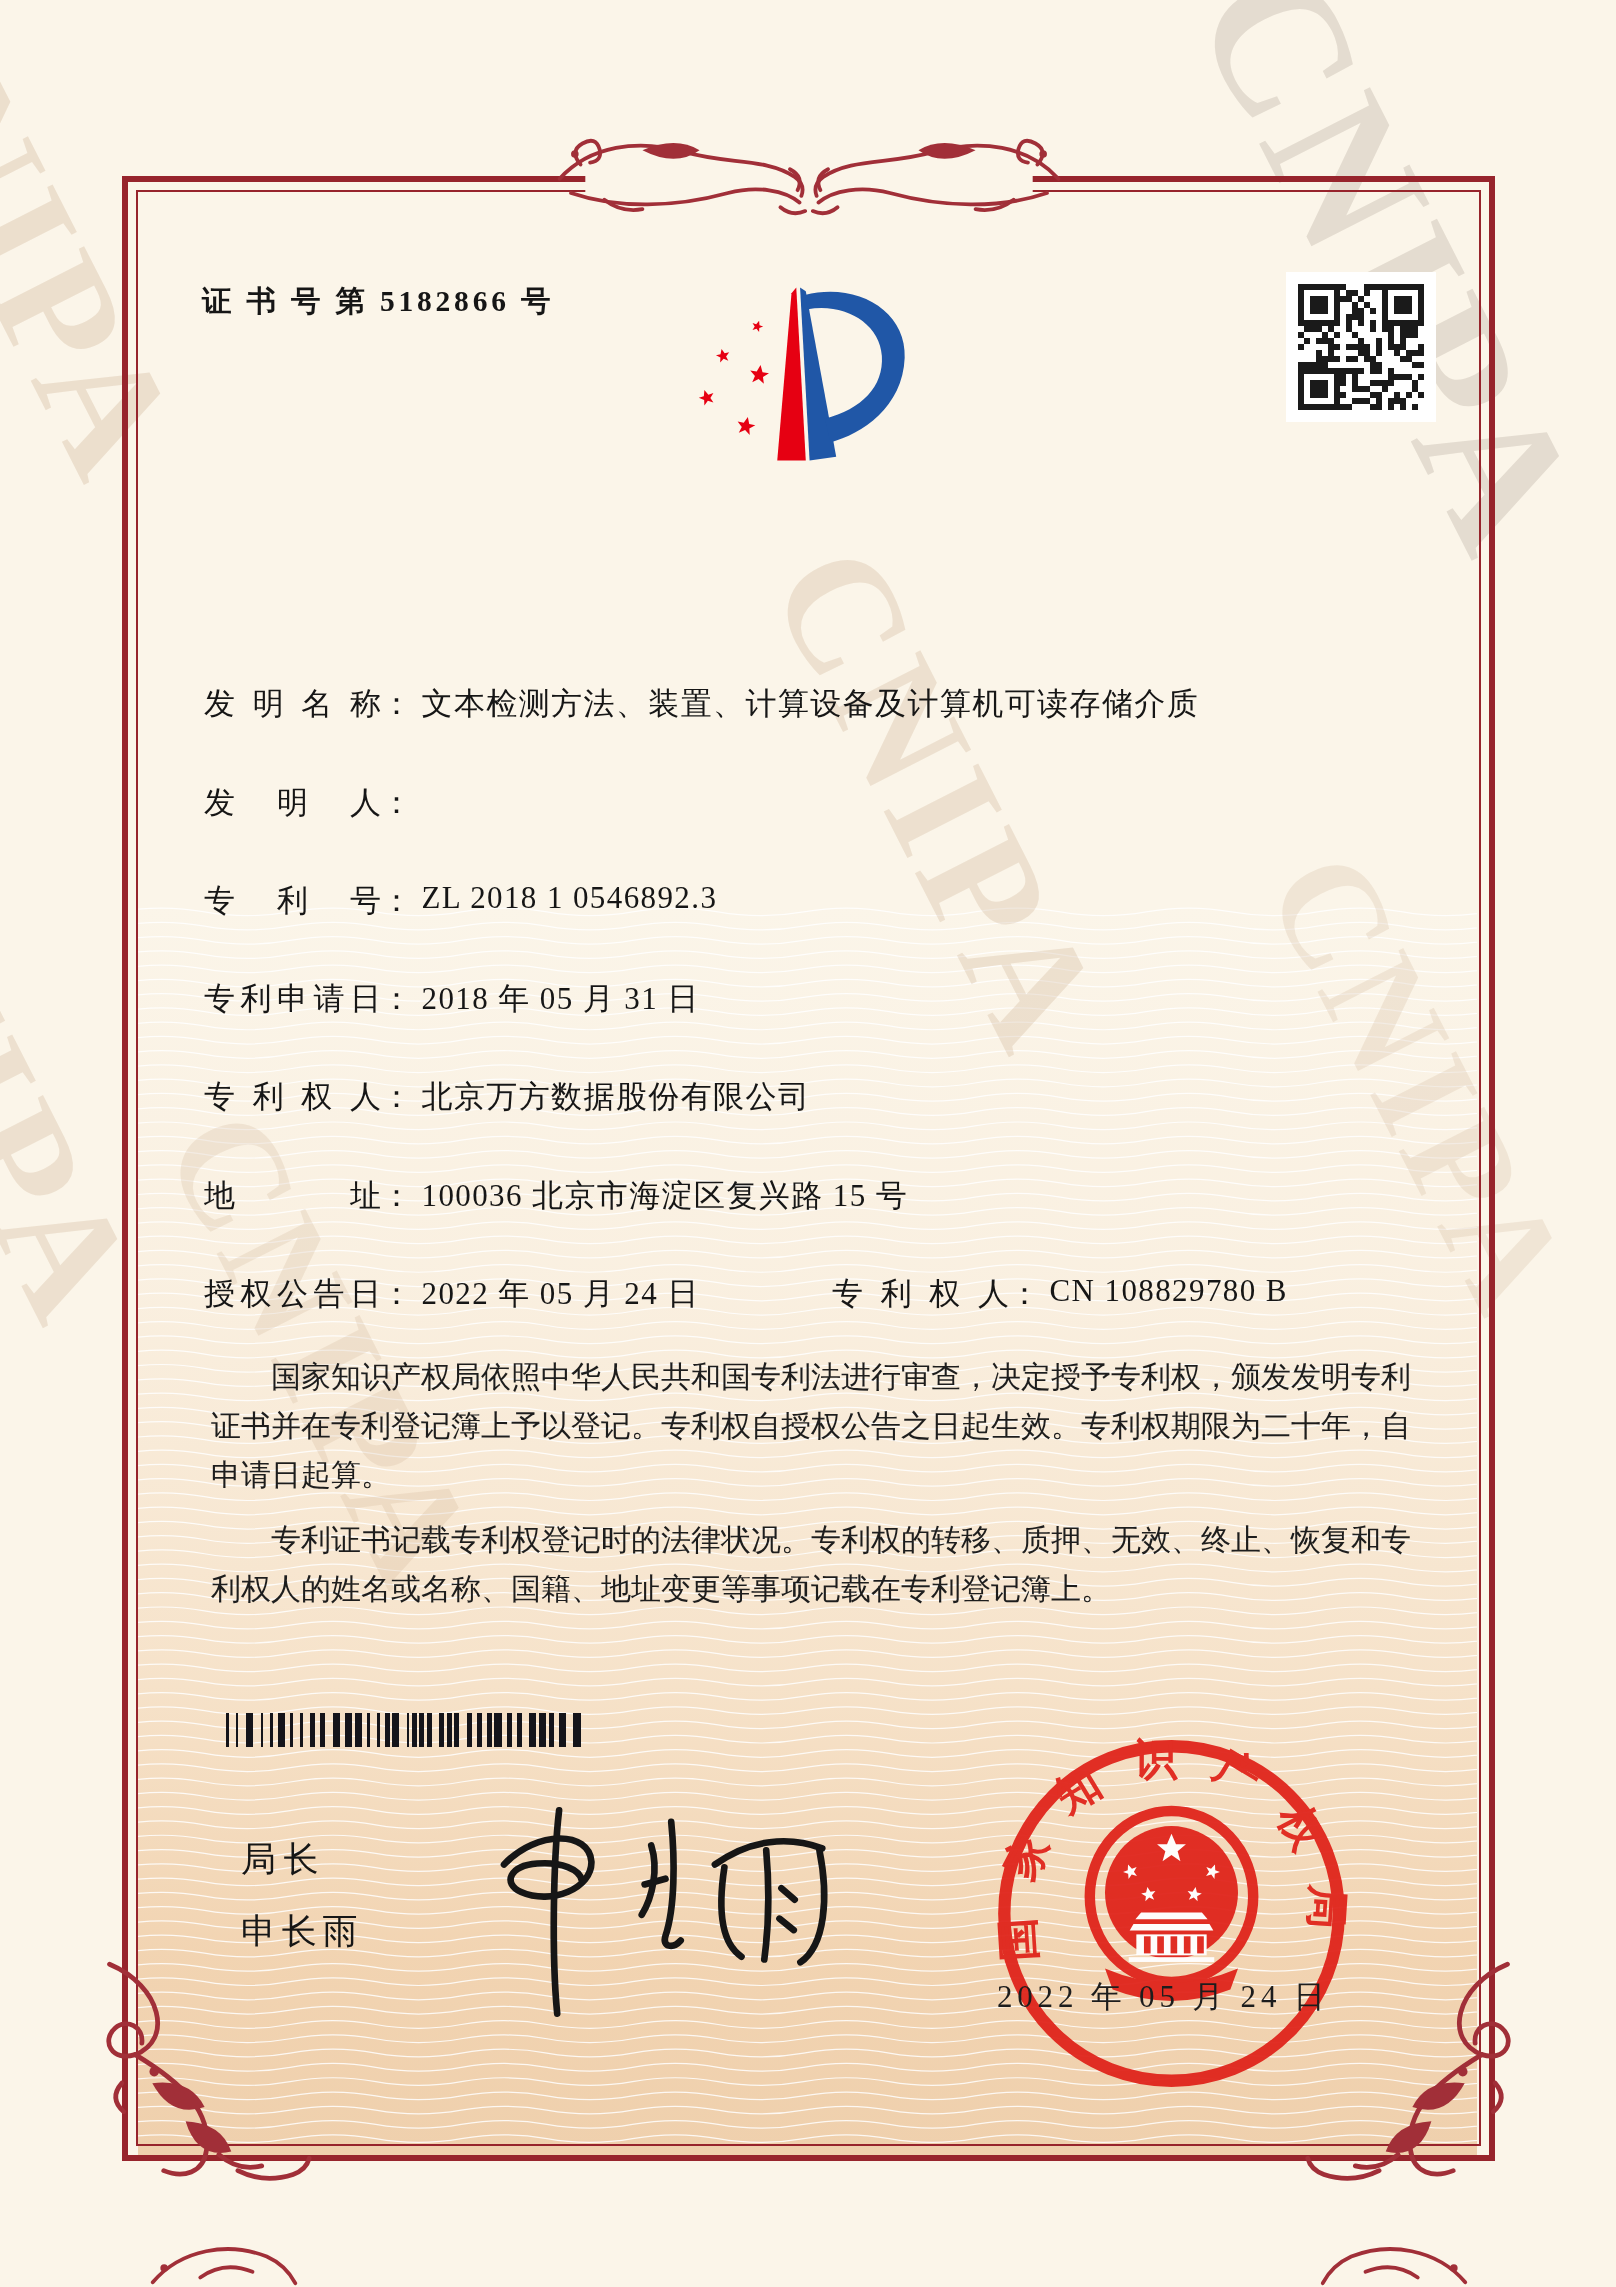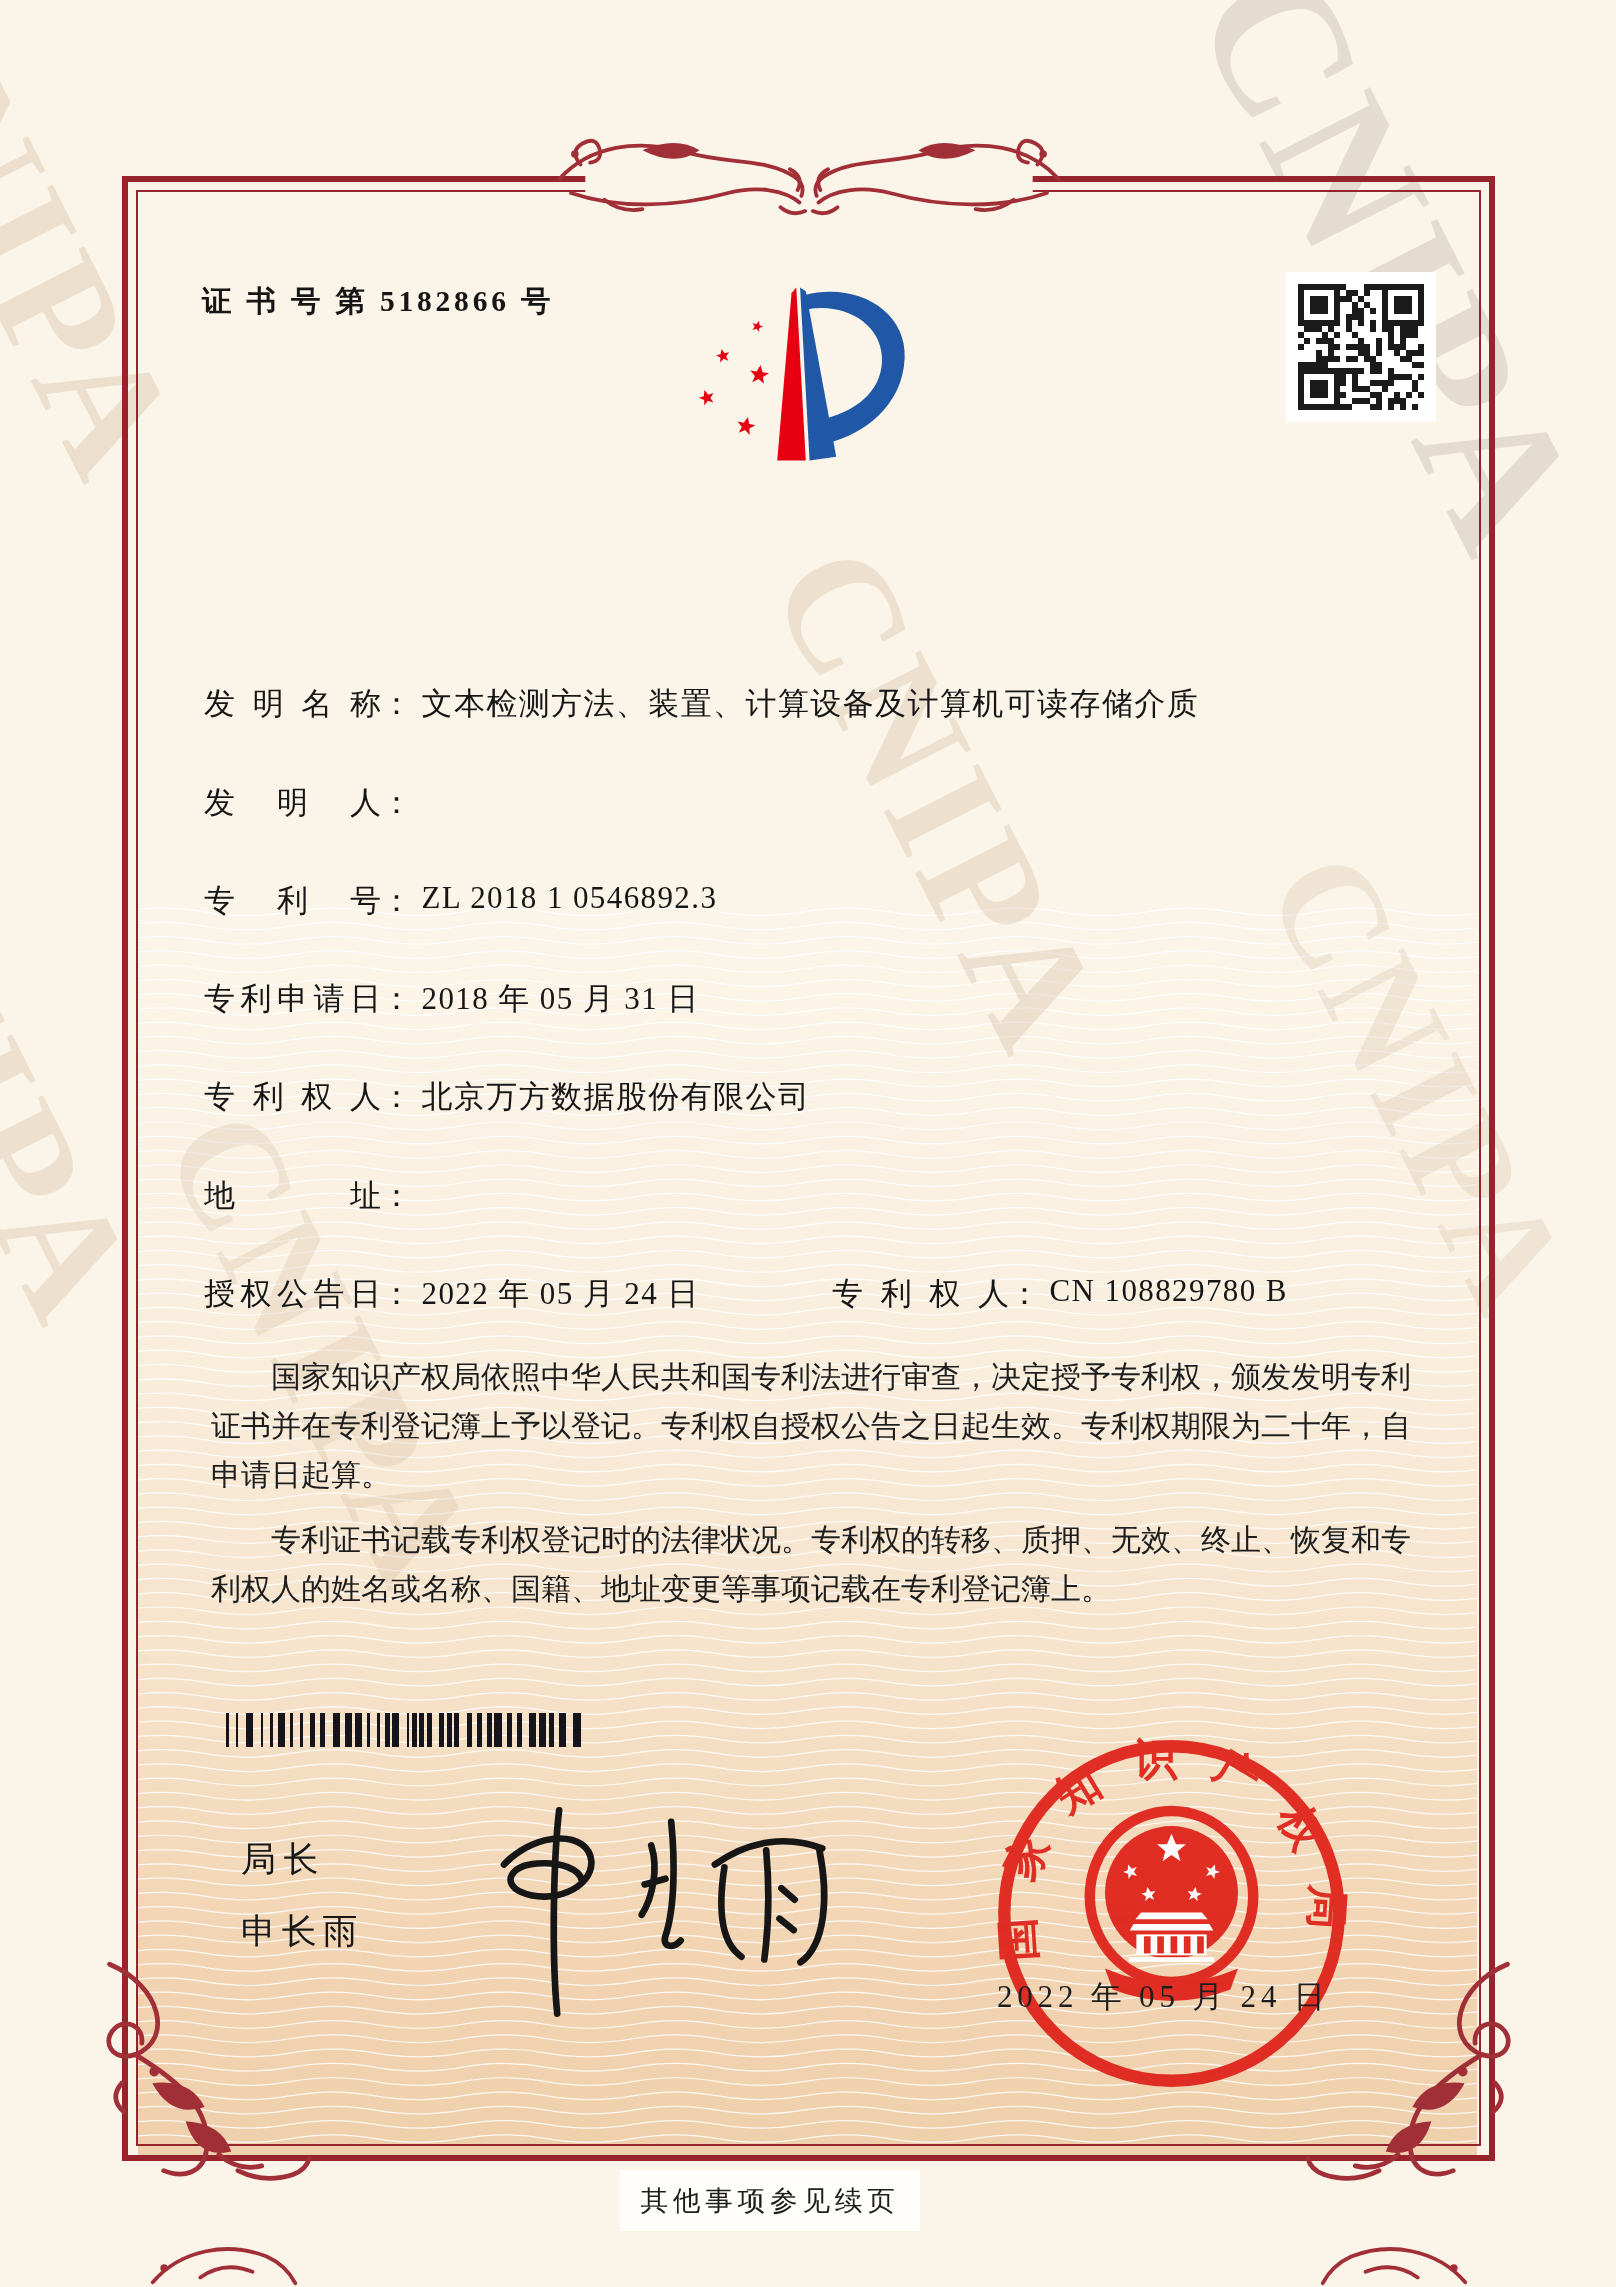--- a/index.html
+++ b/index.html
@@ -515,20 +515,21 @@
       <span class="fval">2018 年 05 月 31 日</span>
   </div>
   <div class="frow" style="top:1076px">
     <span class="flabel">专利权人</span>
       <span class="fcolon">：</span>
       <span class="fval">北京万方数据股份有限公司</span>
   </div>
   <div class="frow" style="top:1175px">
     <span class="flabel">地址</span>
       <span class="fcolon">：</span>
+      <span class="fval">100036 北京市海淀区复兴路 15 号</span>
   </div>
   <div class="frow" style="top:1273px">
     <span class="pair1">
       <span class="flabel">授权公告日</span>
         <span class="fcolon">：</span>
         <span class="fval">2022 年 05 月 24 日</span>
     </span>
     <span class="flabel">专利权人</span>
       <span class="fcolon">：</span>
       <span class="fval">CN 108829780 B</span>
@@ -656,18 +657,15 @@
         <rect x="161" y="214" width="7" height="18"></rect>
         <rect x="175" y="214" width="7" height="18"></rect>
         <rect x="189" y="214" width="7" height="18"></rect>
         <rect x="203" y="214" width="7" height="18"></rect>
         <rect x="217" y="214" width="7" height="18"></rect>
       </g>
     </g>
   </svg>
   <div class="seal-date">2022 年 05 月 24 日</div>
 
-  <div class="note-box">
-    <span>其他事项参见续页</span>
-  </div>
 
 </div>
 
 
 </body></html>

